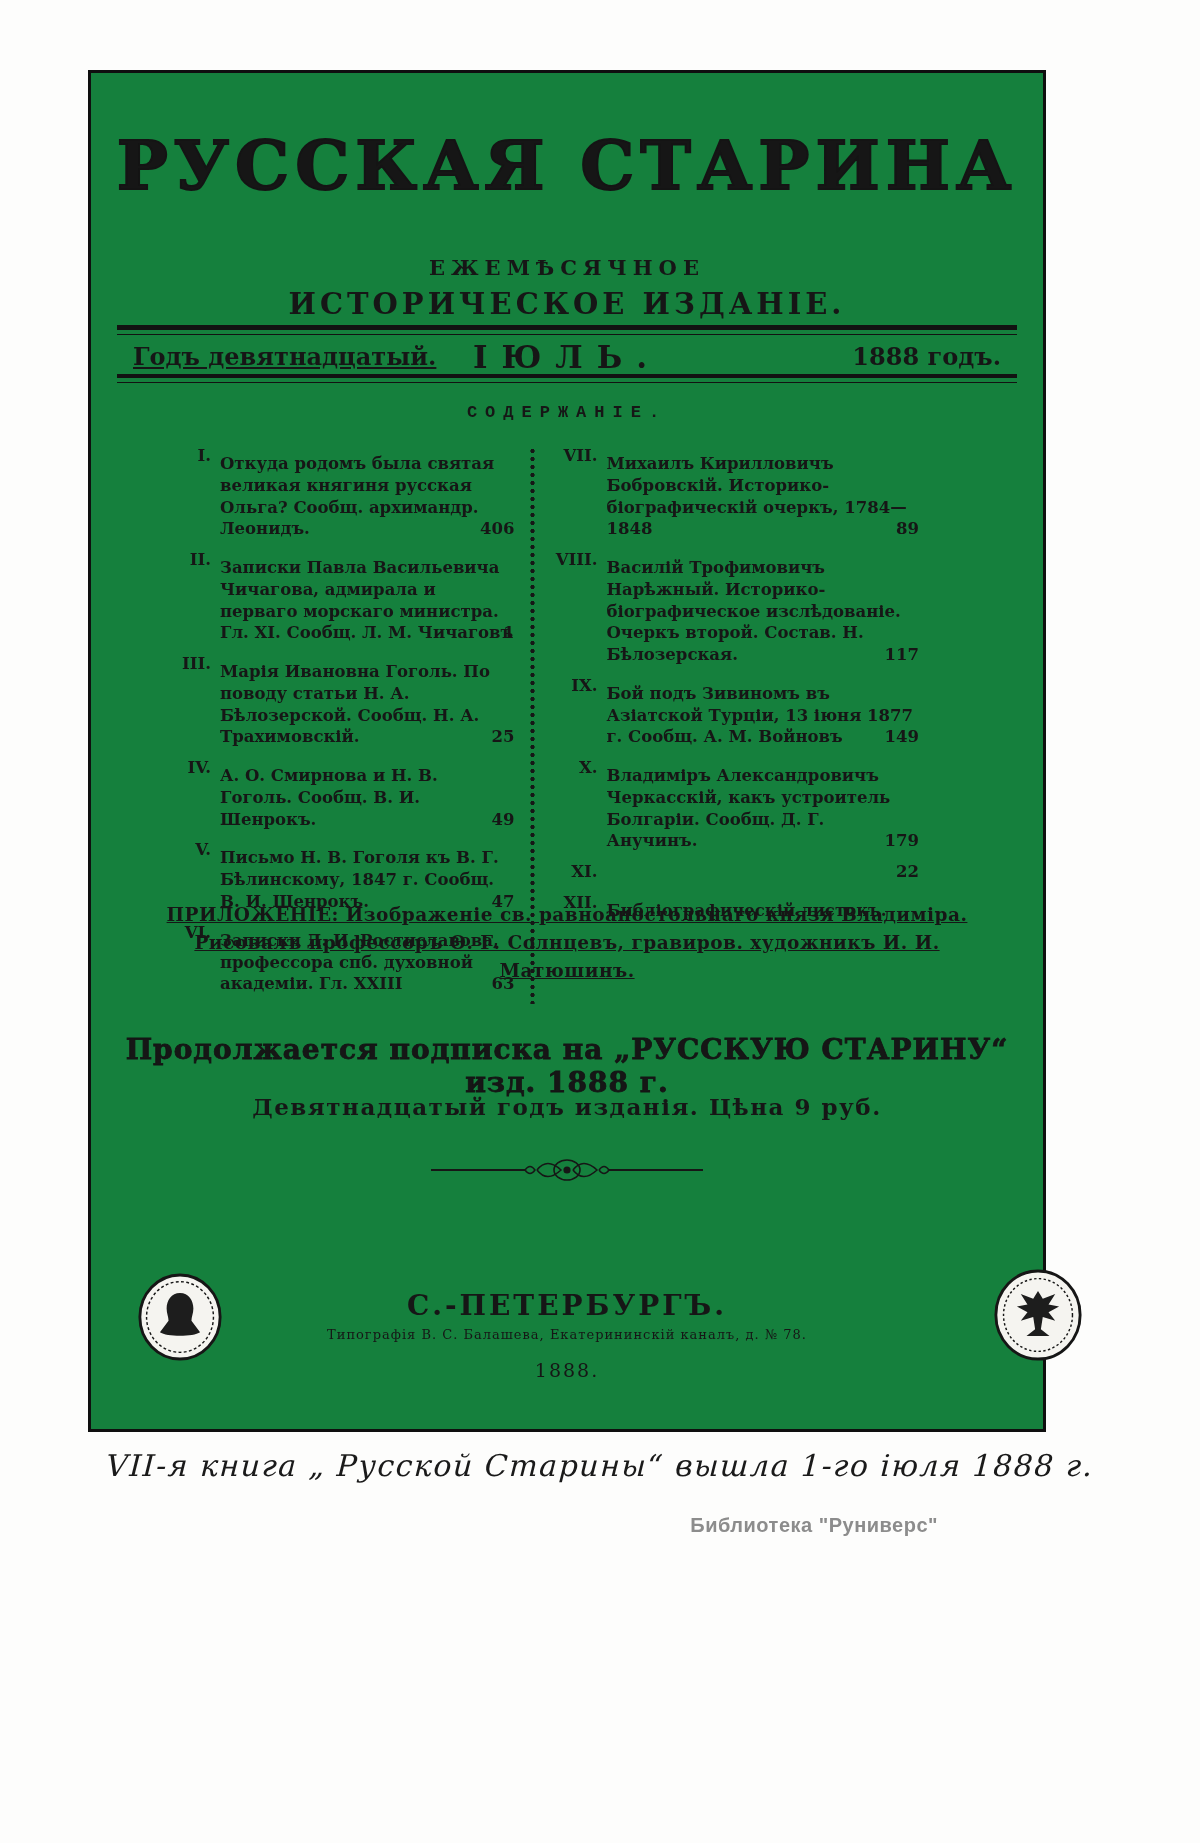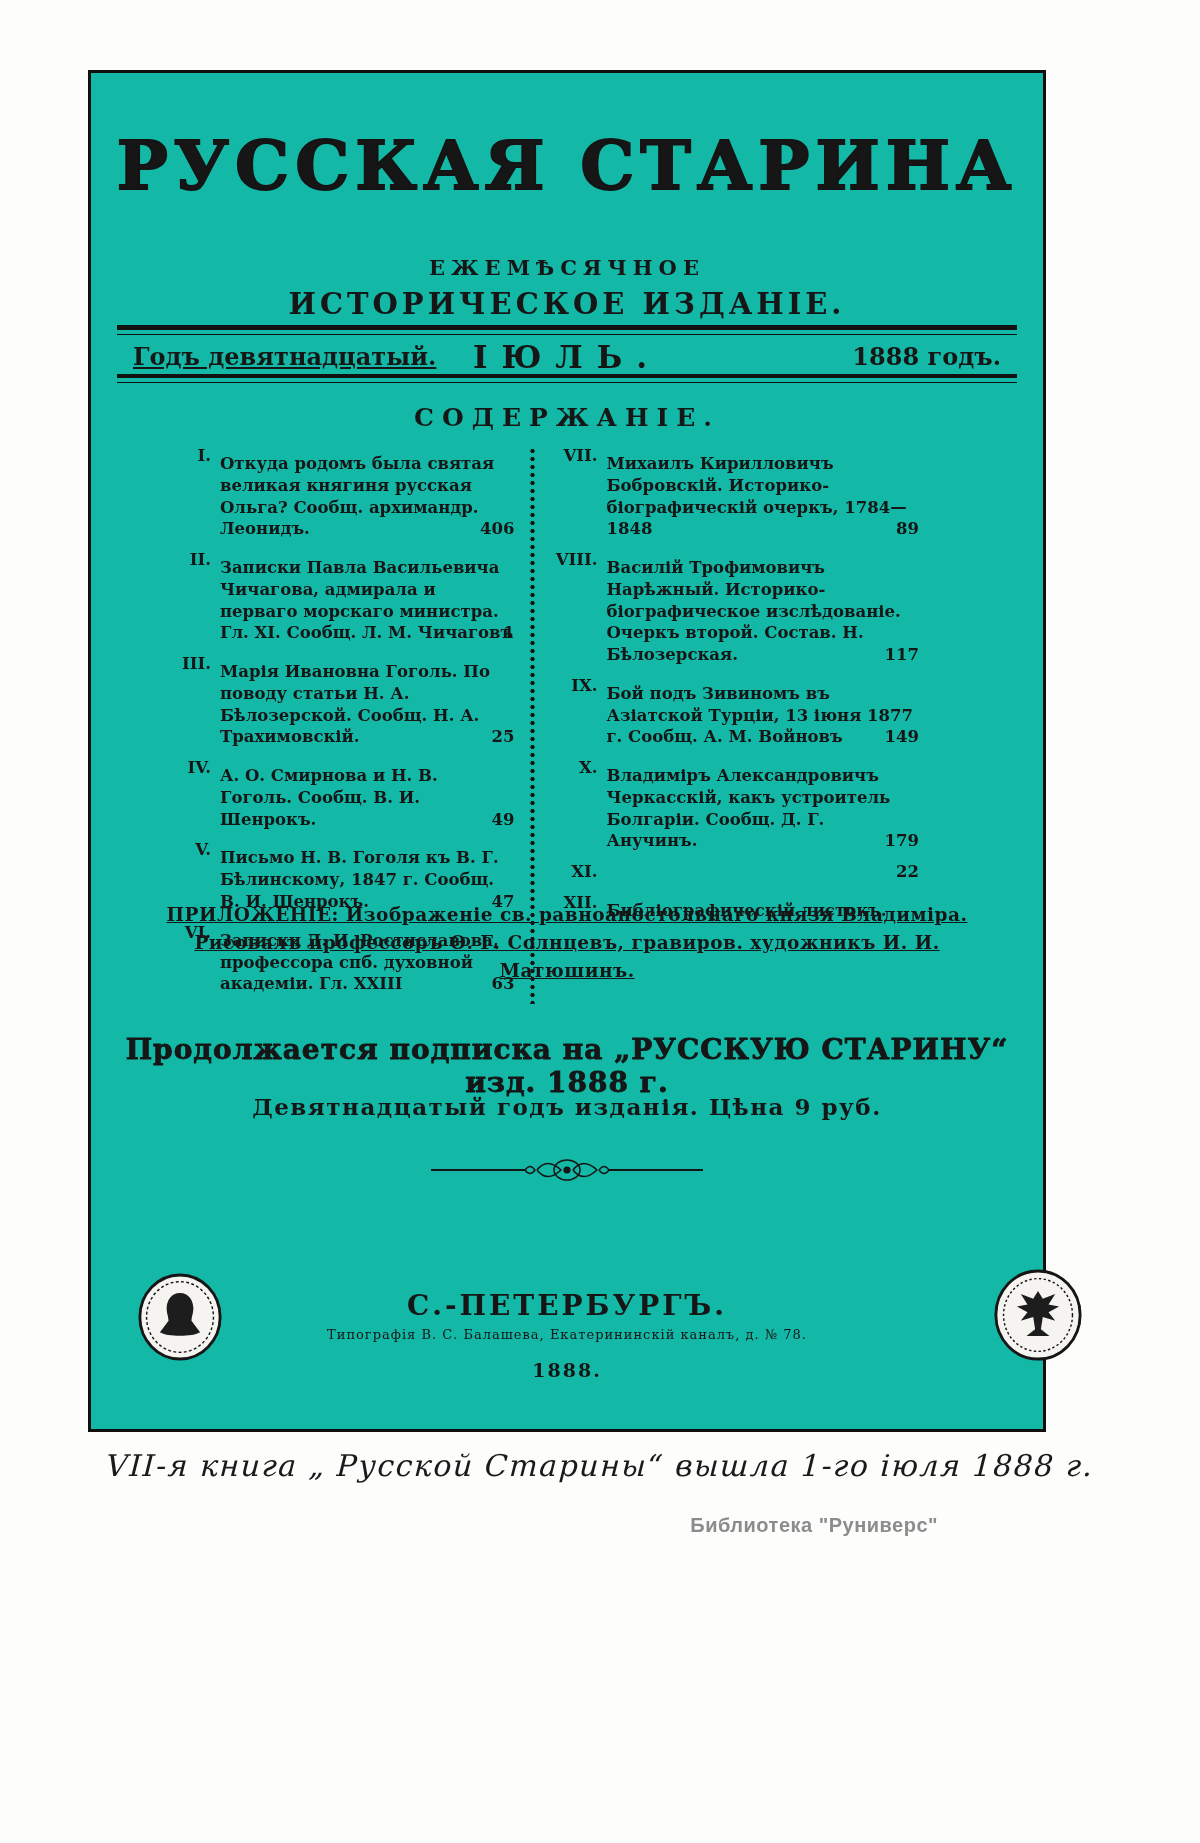--- a/index.html
+++ b/index.html
@@ -5,60 +5,60 @@
   html,body{margin:0;padding:0;}
   body{
     width:1200px;height:1843px;position:relative;
     background:#ffffff;color:#161616;
     font-family:"DejaVu Serif", serif;
     overflow:hidden;
   }
   .scan-paper{position:absolute;inset:0;background:#fdfdfc;}
   .frame{
     position:absolute;left:88px;top:70px;width:958px;height:1362px;
-    border:3px solid #0f0f0f;background:#14b8a6;box-sizing:border-box;
+    border:3px solid #0f0f0f;background:#15803d;box-sizing:border-box;
   }
   .abs{position:absolute;left:0;right:0;text-align:center;}
   .masthead-title{
     top:58px;font-size:68px;font-weight:bold;letter-spacing:6px;
     -webkit-text-stroke:2px #141414;line-height:1;white-space:nowrap;
   }
   .masthead-frequency{top:182px;font-size:21px;font-weight:bold;letter-spacing:6px;}
   .masthead-type{top:214px;font-size:29px;font-weight:bold;letter-spacing:4px;}
   .rule{position:absolute;left:26px;right:26px;background:#121212;}
   .ruleA-thick{top:252px;height:5px;}
   .ruleA-thin{top:261px;height:1px;}
   .ruleB-thick{top:301px;height:4px;}
   .ruleB-thin{top:309px;height:1px;}
   .dateline{position:absolute;top:266px;left:40px;right:40px;height:32px;}
   .dateline .dl-left{position:absolute;left:2px;top:3px;font-size:24px;font-weight:bold;text-decoration:underline;}
   .dateline .dl-center{position:absolute;left:0;right:0;text-align:center;top:0;font-size:31px;font-weight:bold;letter-spacing:14px;}
   .dateline .dl-right{position:absolute;right:2px;top:3px;font-size:24px;font-weight:bold;}
-  .toc-heading{top:330px;font-size:25px;font-weight:bold;letter-spacing:8px;}
+  .toc-heading{top:330px;font-size:17px;font-weight:bold;letter-spacing:8px;font-family:Liberation Mono, monospace;}
   .toc{position:absolute;top:372px;left:76px;width:752px;display:flex;align-items:stretch;}
   .toc-col{font-size:16.5px;line-height:1.32;font-weight:bold;}
   .toc-col.left{width:348px;}
   .toc-col.right{width:372px;}
   .toc-divider{
     width:7px;margin:2px 12px 0 14px;
     background-image:radial-gradient(circle 2.2px at 50% 50%, #161616 90%, transparent 100%);
     background-size:7px 8px;background-repeat:repeat-y;
   }
   .entry{position:relative;display:flex;margin-bottom:9px;}
   .entry .num{flex:none;width:44px;text-align:right;padding-right:9px;}
   .toc-col.right .entry .num{width:50px;}
   .entry .txt{flex:1;margin-top:8px;}
   .entry .pg{position:absolute;right:0;bottom:0;}
   .appendix{top:828px;left:64px;right:64px;font-size:18.5px;font-weight:bold;line-height:1.5;letter-spacing:0.5px;text-decoration:underline;}
   .subscription1{top:960px;font-size:28px;font-weight:bold;letter-spacing:1px;-webkit-text-stroke:0.8px #141414;}
   .subscription2{top:1020px;font-size:23px;font-weight:bold;letter-spacing:1.5px;}
   .ornament-wrap{top:1082px;}
   .imprint-city{top:1216px;font-size:28px;font-weight:bold;letter-spacing:3px;}
   .imprint-printer{top:1254px;font-size:13px;font-weight:normal;letter-spacing:1px;}
-  .imprint-year{top:1286px;font-size:19px;font-weight:bold;letter-spacing:2px;}
+  .imprint-year{top:1286px;font-size:19px;font-weight:normal;letter-spacing:2px;}
   .seal{position:absolute;}
   .seal-left{left:46px;top:1198px;}
   .seal-right{left:902px;top:1194px;}
   .footnote{
     position:absolute;top:1448px;left:0;right:0;text-align:center;
     font-size:30px;font-style:italic;letter-spacing:1.5px;color:#1a1a1a;
     transform:skewX(-3deg);
   }
   .watermark{
     position:absolute;top:1514px;right:262px;

